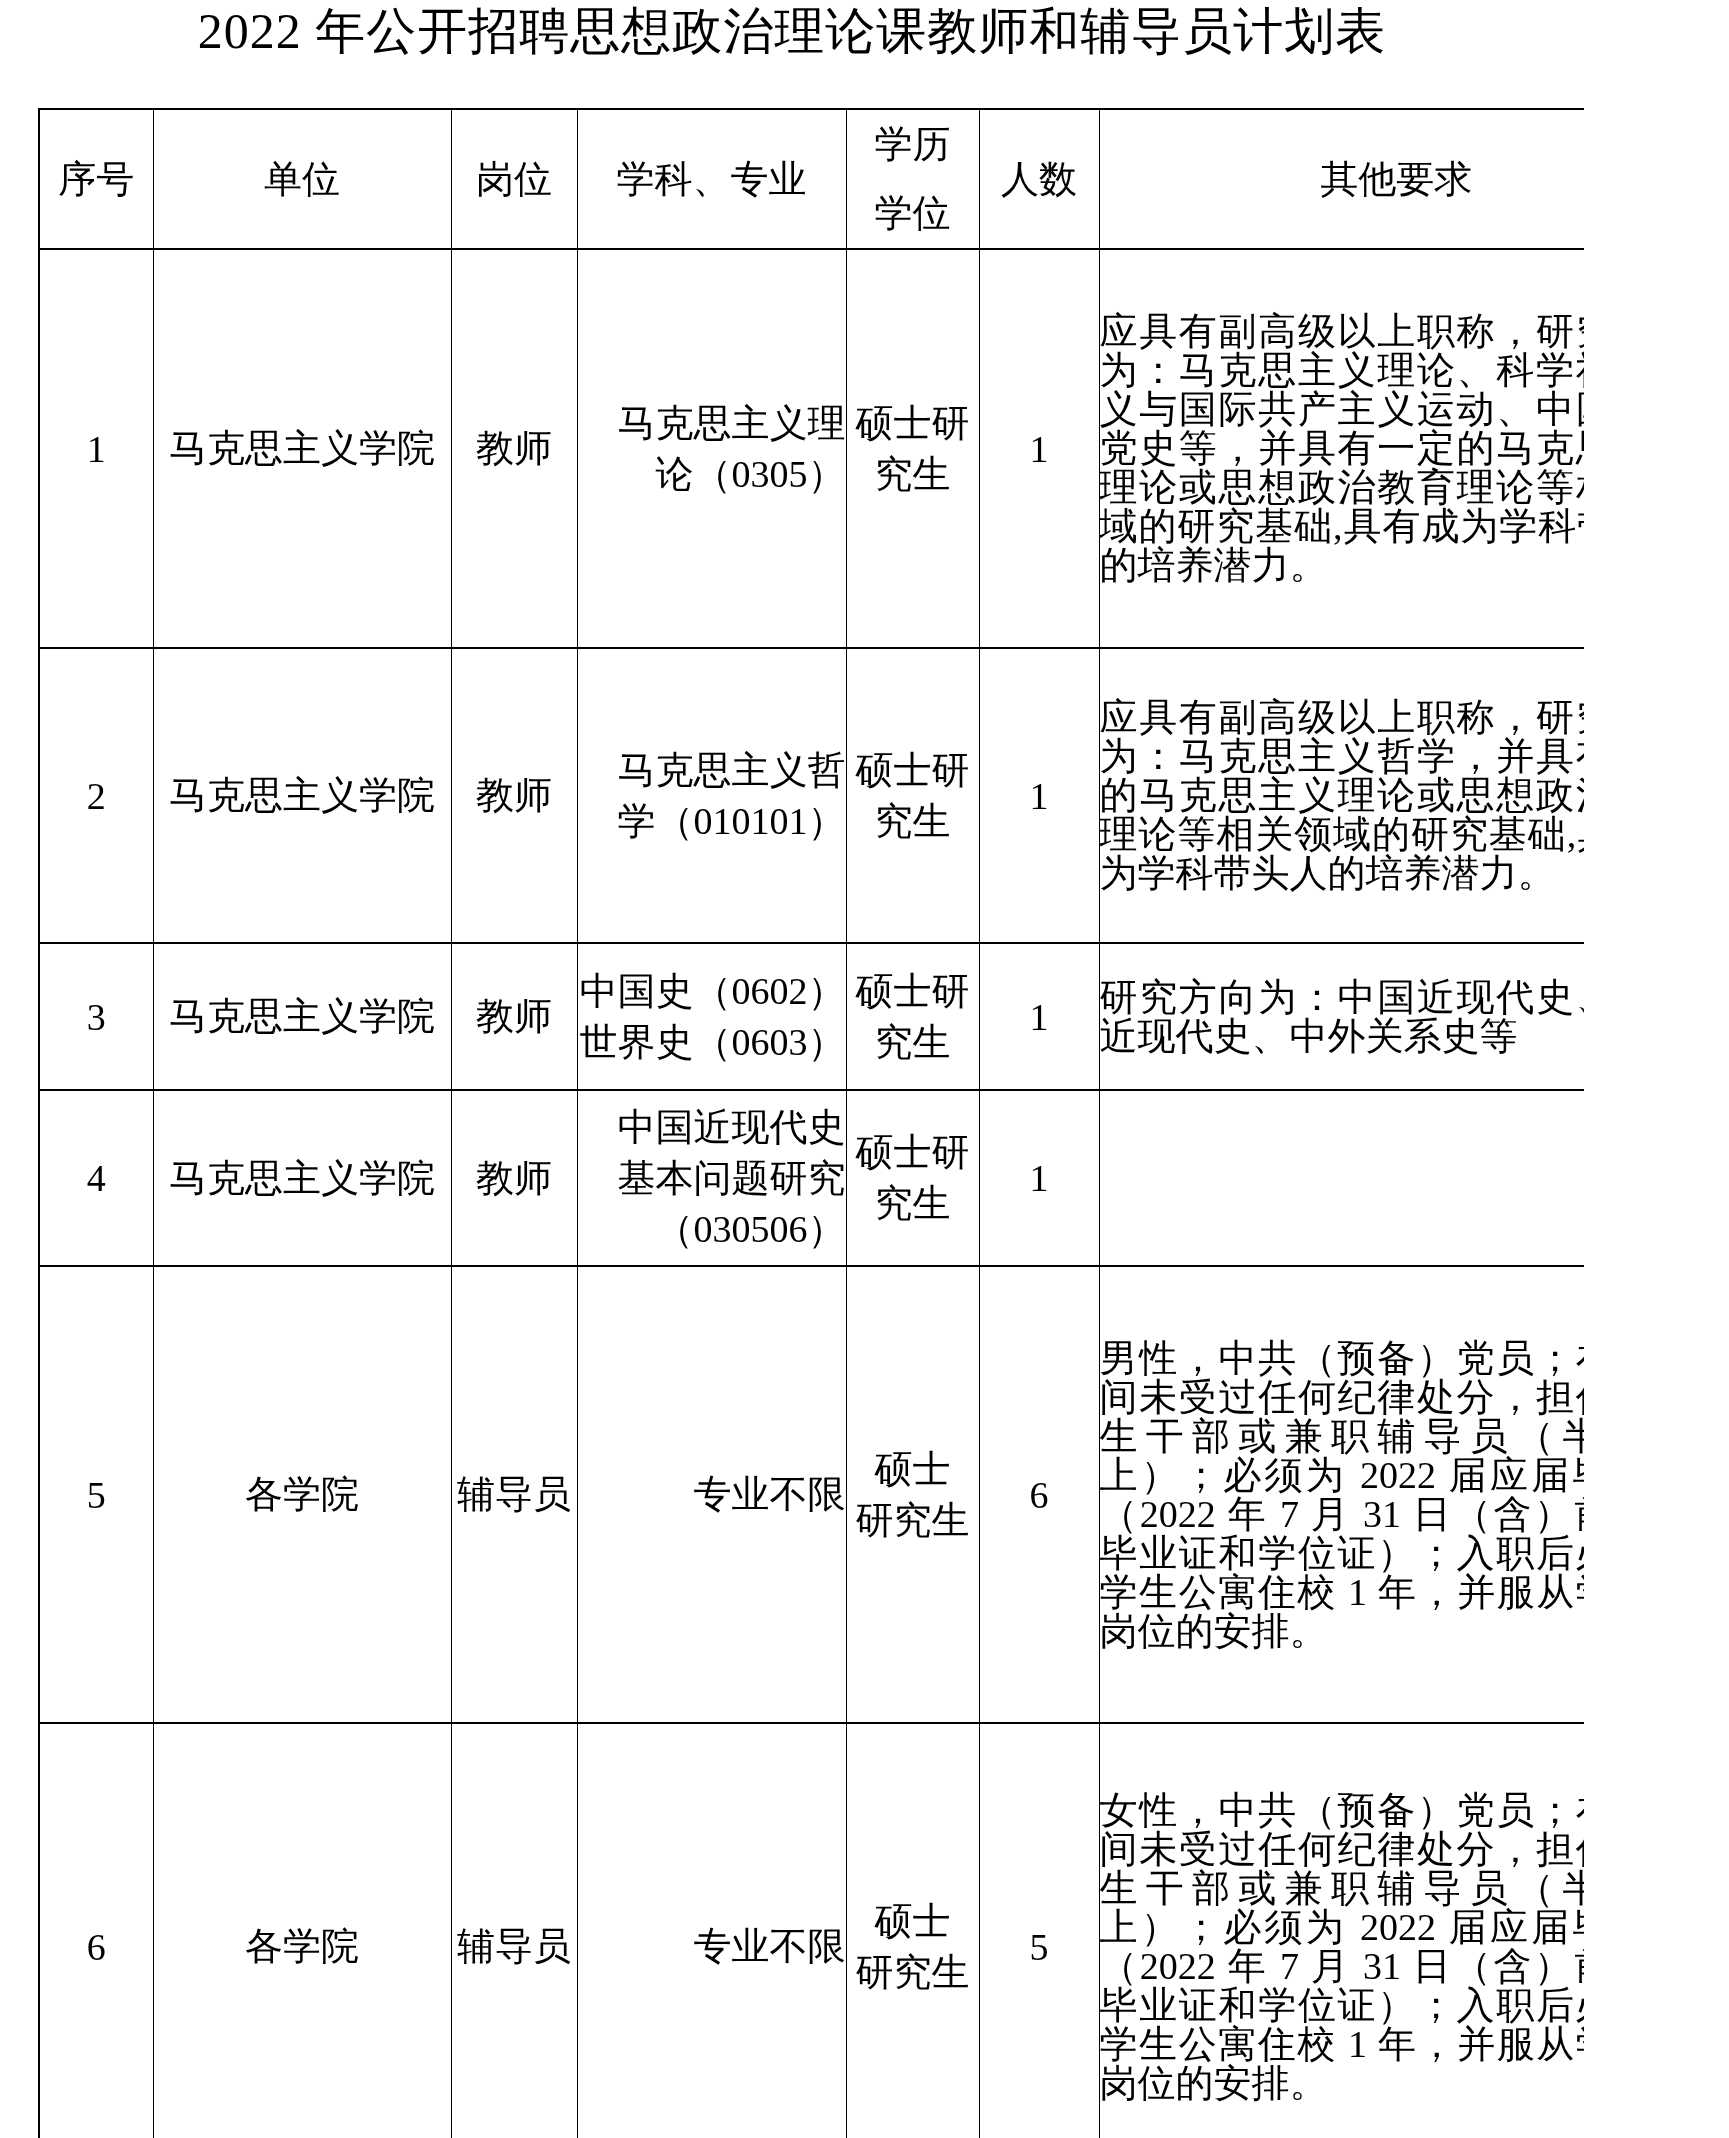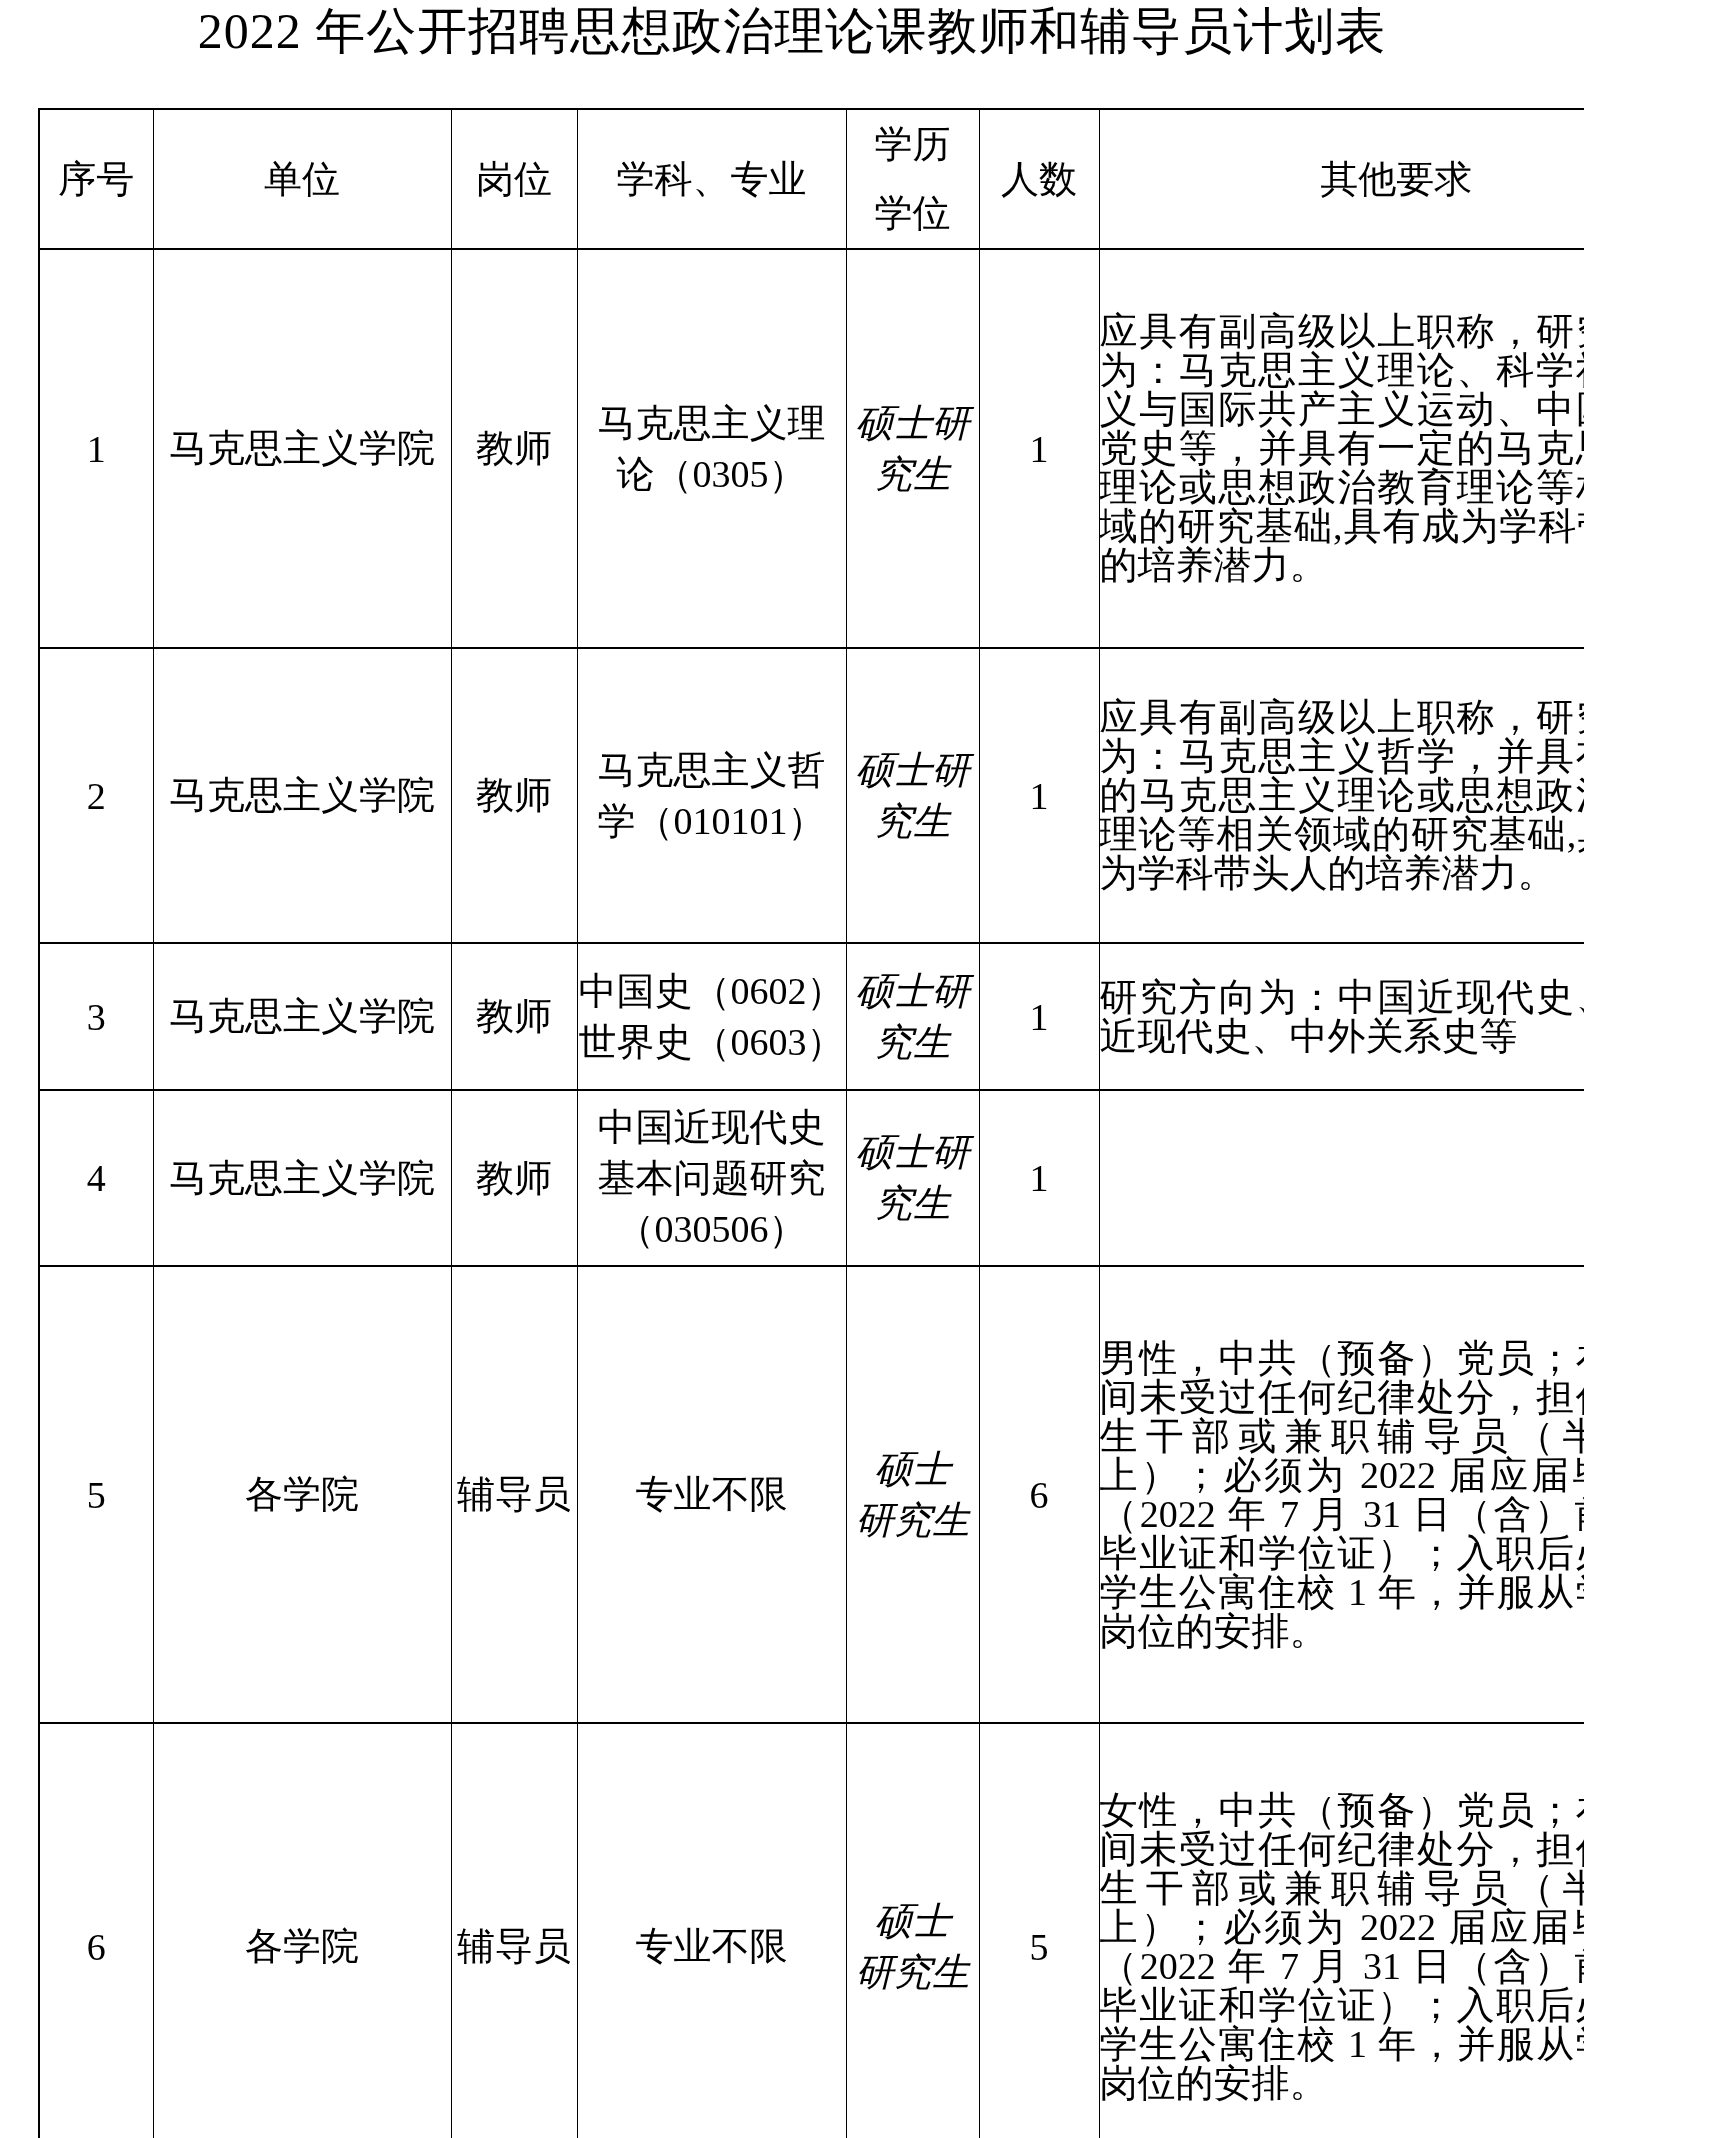--- a/index.html
+++ b/index.html
@@ -51,31 +51,30 @@
   tr.r1  { height: 399px; }
   tr.r2  { height: 295px; }
   tr.r3  { height: 147px; }
   tr.r4  { height: 176px; }
   tr.r5  { height: 457px; }
   tr.r6  { height: 447px; }
 
   .c-center { text-align: center; }
   .c-num    { text-align: center; font-size: 40px; }
   .c-major  {
-    text-align: center;
+    text-align: right;
     white-space: pre-line;
     padding: 0 1.9px 0 7.6px;
     line-height: 51px;
     font-size: 36px;
   }
   .c-degree {
     text-align: center;
     white-space: pre-line;
     line-height: 51px;
-    font-style: italic;
   }
   .c-req {
     text-align: justify;
     padding: 0 9.5px;
     line-height: 39px;
   }
   th.h-degree {
     white-space: pre-line;
     line-height: 69px;
   }

